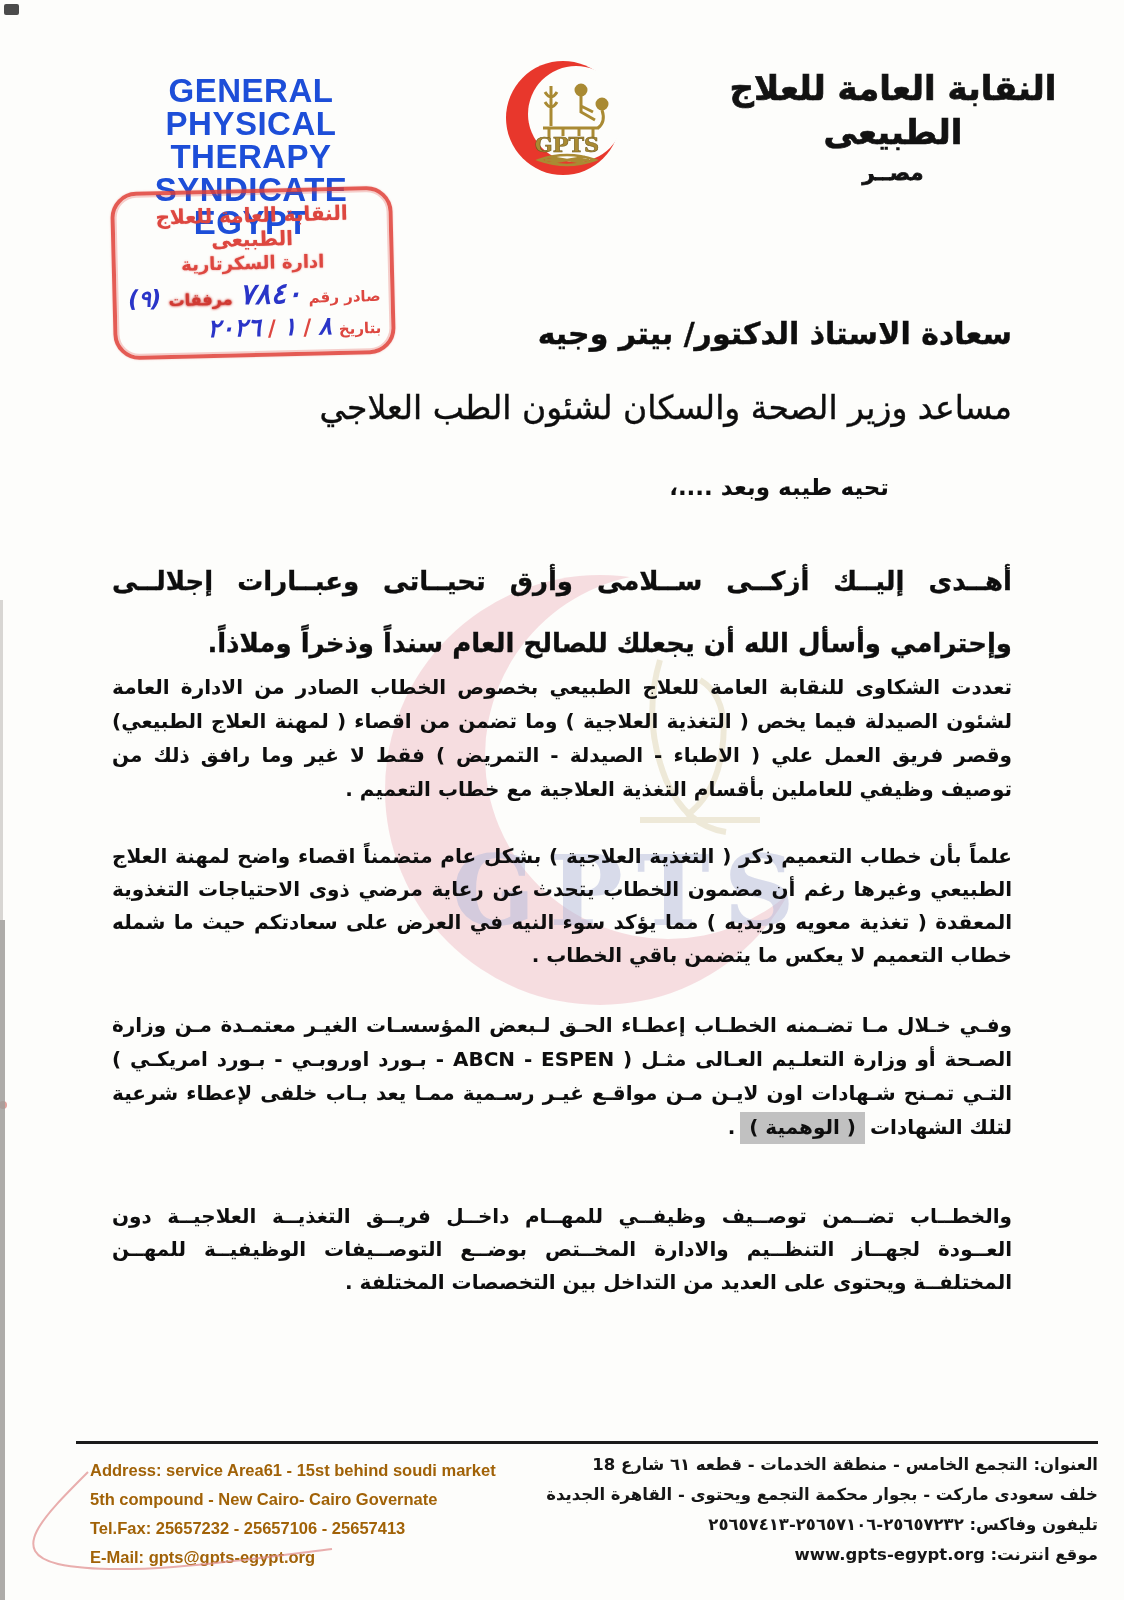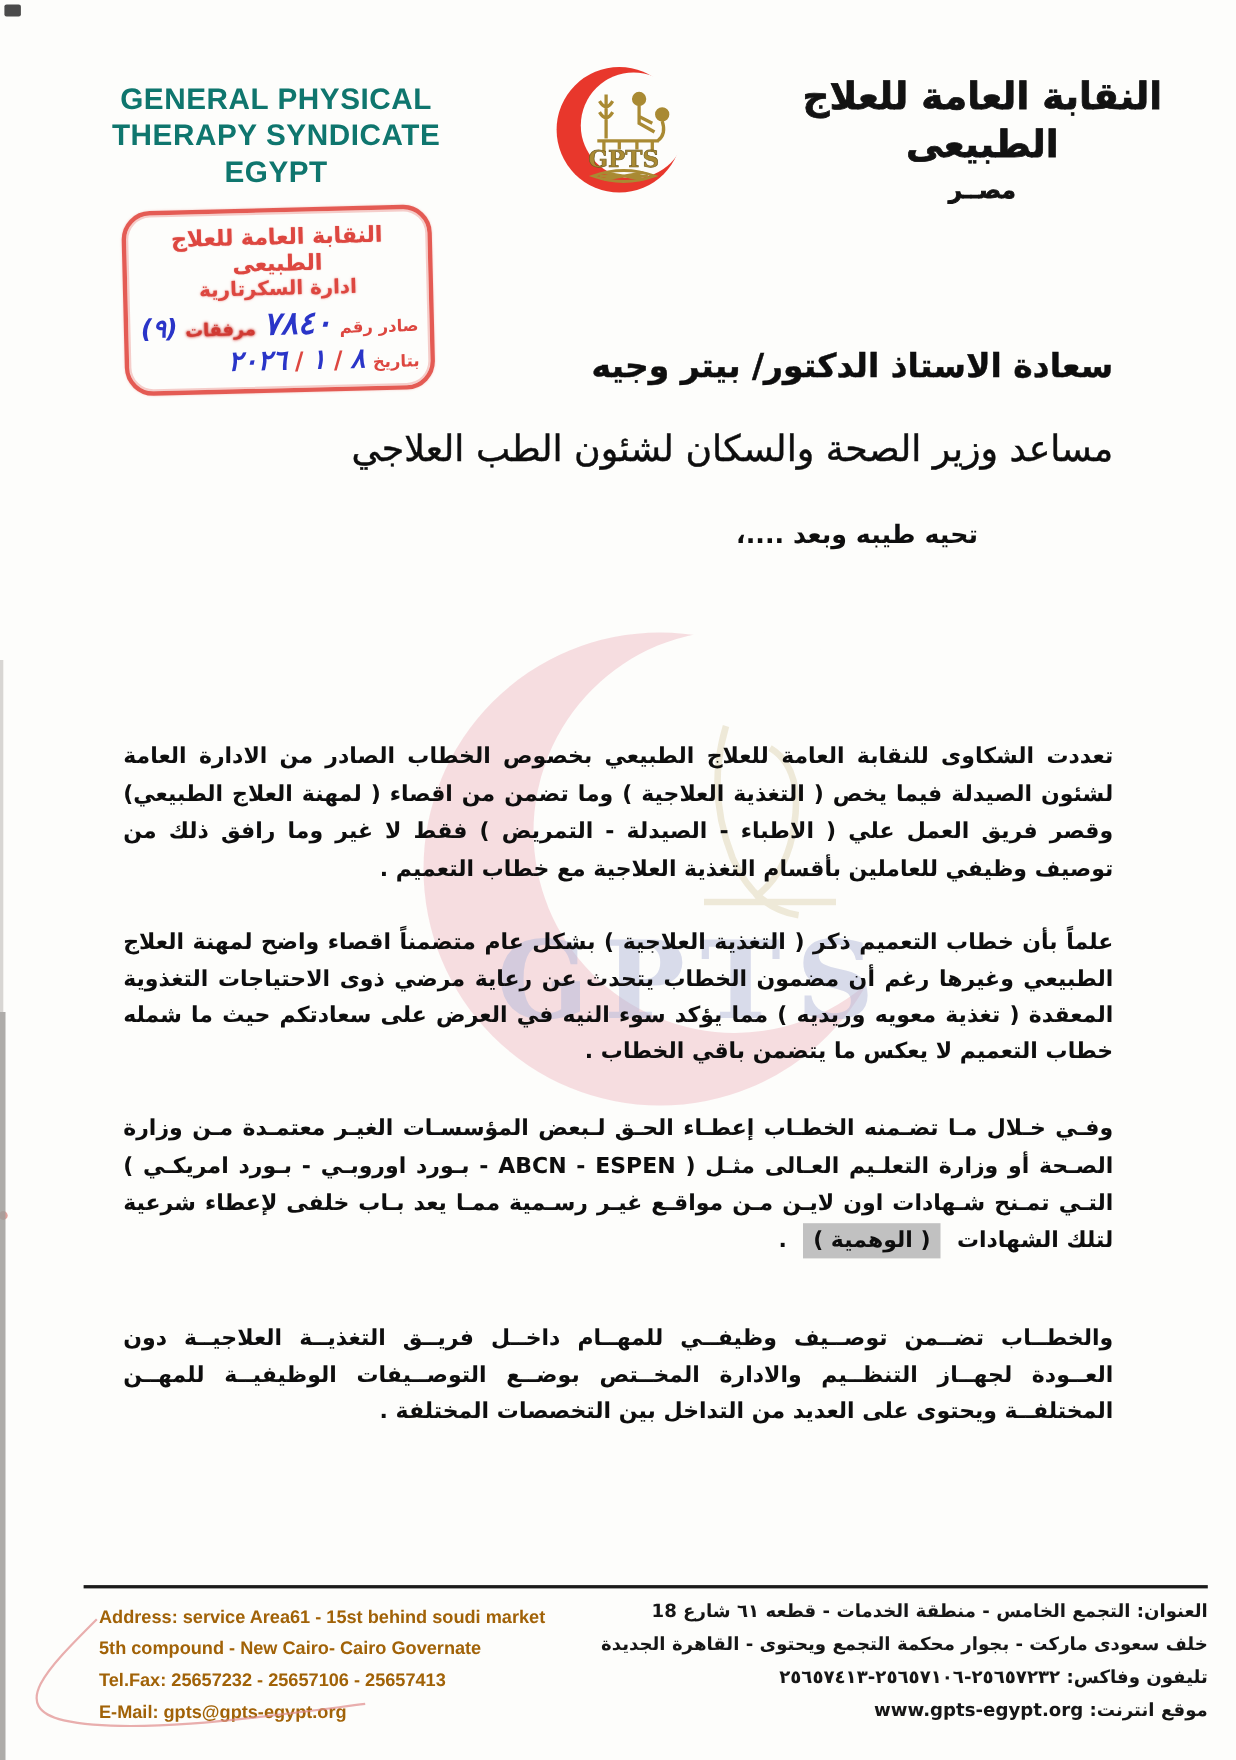--- a/index.html
+++ b/index.html
@@ -7,21 +7,21 @@
     position:relative; width:1124px; height:1600px; margin:0 auto;
     background:#fdfdfb; overflow:hidden;
     font-family:"DejaVu Sans", sans-serif;
   }
   
   .watermark{position:absolute; inset:0; z-index:0; pointer-events:none;}
   
   .en-title{
     position:absolute; left:86px; top:74px; width:330px; z-index:2;
     text-align:center; font-family:"Liberation Sans", sans-serif;
-    font-weight:bold; font-size:27px; line-height:33px; color:#0f766e;
+    font-weight:bold; font-size:33px; line-height:33px; color:#1d4ed8;
     letter-spacing:.5px;
   }
   .logo{position:absolute; left:503px; top:56px; width:128px; height:126px; z-index:2;}
   .ar-title{
     position:absolute; right:36px; top:66px; width:390px; z-index:2;
     text-align:center; direction:rtl; color:#121212; font-weight:bold;
   }
   .ar-title .main{font-size:34px; line-height:44px; -webkit-text-stroke:.7px #121212;}
   .ar-title .country{font-size:21px; line-height:38px; -webkit-text-stroke:.8px #121212; letter-spacing:2px;}
   
@@ -54,21 +54,21 @@
   .para{
     position:absolute; left:112px; width:900px;
     text-align:justify; text-align-last:right; font-weight:bold;
     font-size:20px; line-height:34px;
   }
   .para-a{top:524px; font-size:26px; line-height:62px; -webkit-text-stroke:.3px #0e0e0e;}
   .para-b{top:650px;}
   .para-c{top:820px; line-height:33px;}
   .para-d{top:988px;}
   .para-e{top:1180px; line-height:33px;}
-  .hl{background:#c1c1c1; padding:3px 9px 5px 9px; margin:0 15px;}
+  .hl{background:#c1c1c1; padding:3px 9px 5px 9px; margin:0 5px;}
   
   .divider{position:absolute; left:76px; top:1441px; width:1022px; height:3px; background:#1b1b1b; z-index:2;}
   .footer-left{
     position:absolute; left:90px; top:1456px; z-index:2;
     font-family:"Liberation Sans", sans-serif; font-weight:bold;
     font-size:16.5px; line-height:29px; color:#a16207;
   }
   .footer-right{
     position:absolute; right:26px; top:1450px; width:560px; z-index:2;
     direction:rtl; text-align:right; font-weight:bold;
@@ -145,20 +145,21 @@
       <span class="hand date">١</span>
       <span class="slash">/</span>
       <span class="hand date">٢٠٢٦</span>
     </div>
   </div>
 
   <div class="rtl recipient1">سعادة الاستاذ الدكتور/ بيتر وجيه</div>
   <div class="rtl recipient2">مساعد وزير الصحة والسكان لشئون الطب العلاجي</div>
   <div class="rtl greeting">تحيه طيبه وبعد ....،</div>
 
+  <p class="rtl para para-a">أهــدى إليــك أزكــى ســلامى وأرق تحيــاتى وعبــارات إجلالــى وإحترامي وأسأل الله أن يجعلك للصالح العام سنداً وذخراً وملاذاً.</p>
   <p class="rtl para para-b">تعددت الشكاوى للنقابة العامة للعلاج الطبيعي بخصوص الخطاب الصادر من الادارة العامة لشئون الصيدلة فيما يخص ( التغذية العلاجية ) وما تضمن من اقصاء ( لمهنة العلاج الطبيعي) وقصر فريق العمل علي ( الاطباء - الصيدلة - التمريض ) فقط لا غير وما رافق ذلك من توصيف وظيفي للعاملين بأقسام التغذية العلاجية مع خطاب التعميم .</p>
   <p class="rtl para para-c">علماً بأن خطاب التعميم ذكر ( التغذية العلاجية ) بشكل عام متضمناً اقصاء واضح لمهنة العلاج الطبيعي وغيرها رغم أن مضمون الخطاب يتحدث عن رعاية مرضي ذوى الاحتياجات التغذوية المعقدة ( تغذية معويه وريديه ) مما يؤكد سوء النيه في العرض على سعادتكم حيث ما شمله خطاب التعميم لا يعكس ما يتضمن باقي الخطاب .</p>
   <p class="rtl para para-d"><span>وفـي خـلال مـا تضـمنه الخطـاب إعطـاء الحـق لـبعض المؤسسـات الغيـر معتمـدة مـن وزارة الصـحة أو وزارة التعلـيم العـالى مثـل ( ABCN - ESPEN - بـورد اوروبـي - بـورد امريكـي ) التـي تمـنح شـهادات اون لايـن مـن مواقـع غيـر رسـمية ممـا يعد بـاب خلفى لإعطاء شرعية لتلك الشهادات</span><span class="hl">( الوهمية )</span><span>.</span></p>
   <p class="rtl para para-e">والخطــاب تضــمن توصــيف وظيفــي للمهــام داخــل فريــق التغذيــة العلاجيــة دون العــودة لجهــاز التنظــيم والادارة المخــتص بوضــع التوصــيفات الوظيفيــة للمهــن المختلفــة ويحتوى على العديد من التداخل بين التخصصات المختلفة .</p>
 
   <div class="divider"></div>
   <div class="footer-left">
     <div>Address: service Area61 - 15st behind soudi market</div>
     <div>5th compound - New Cairo- Cairo Governate</div>
     <div>Tel.Fax: 25657232 - 25657106 - 25657413</div>

